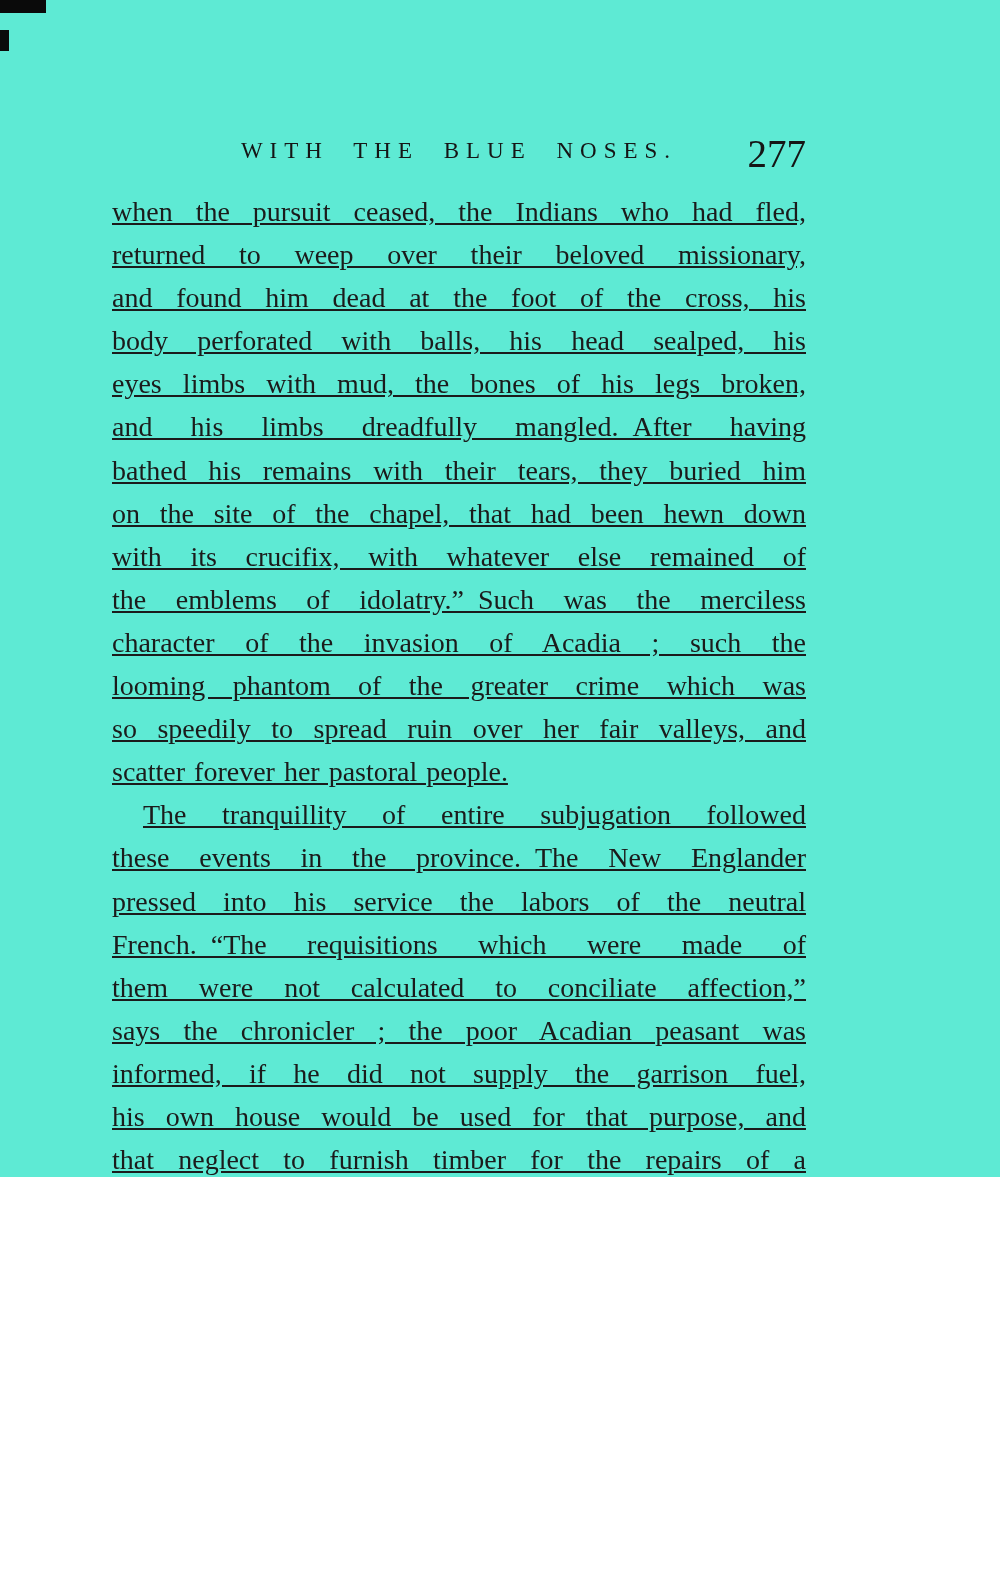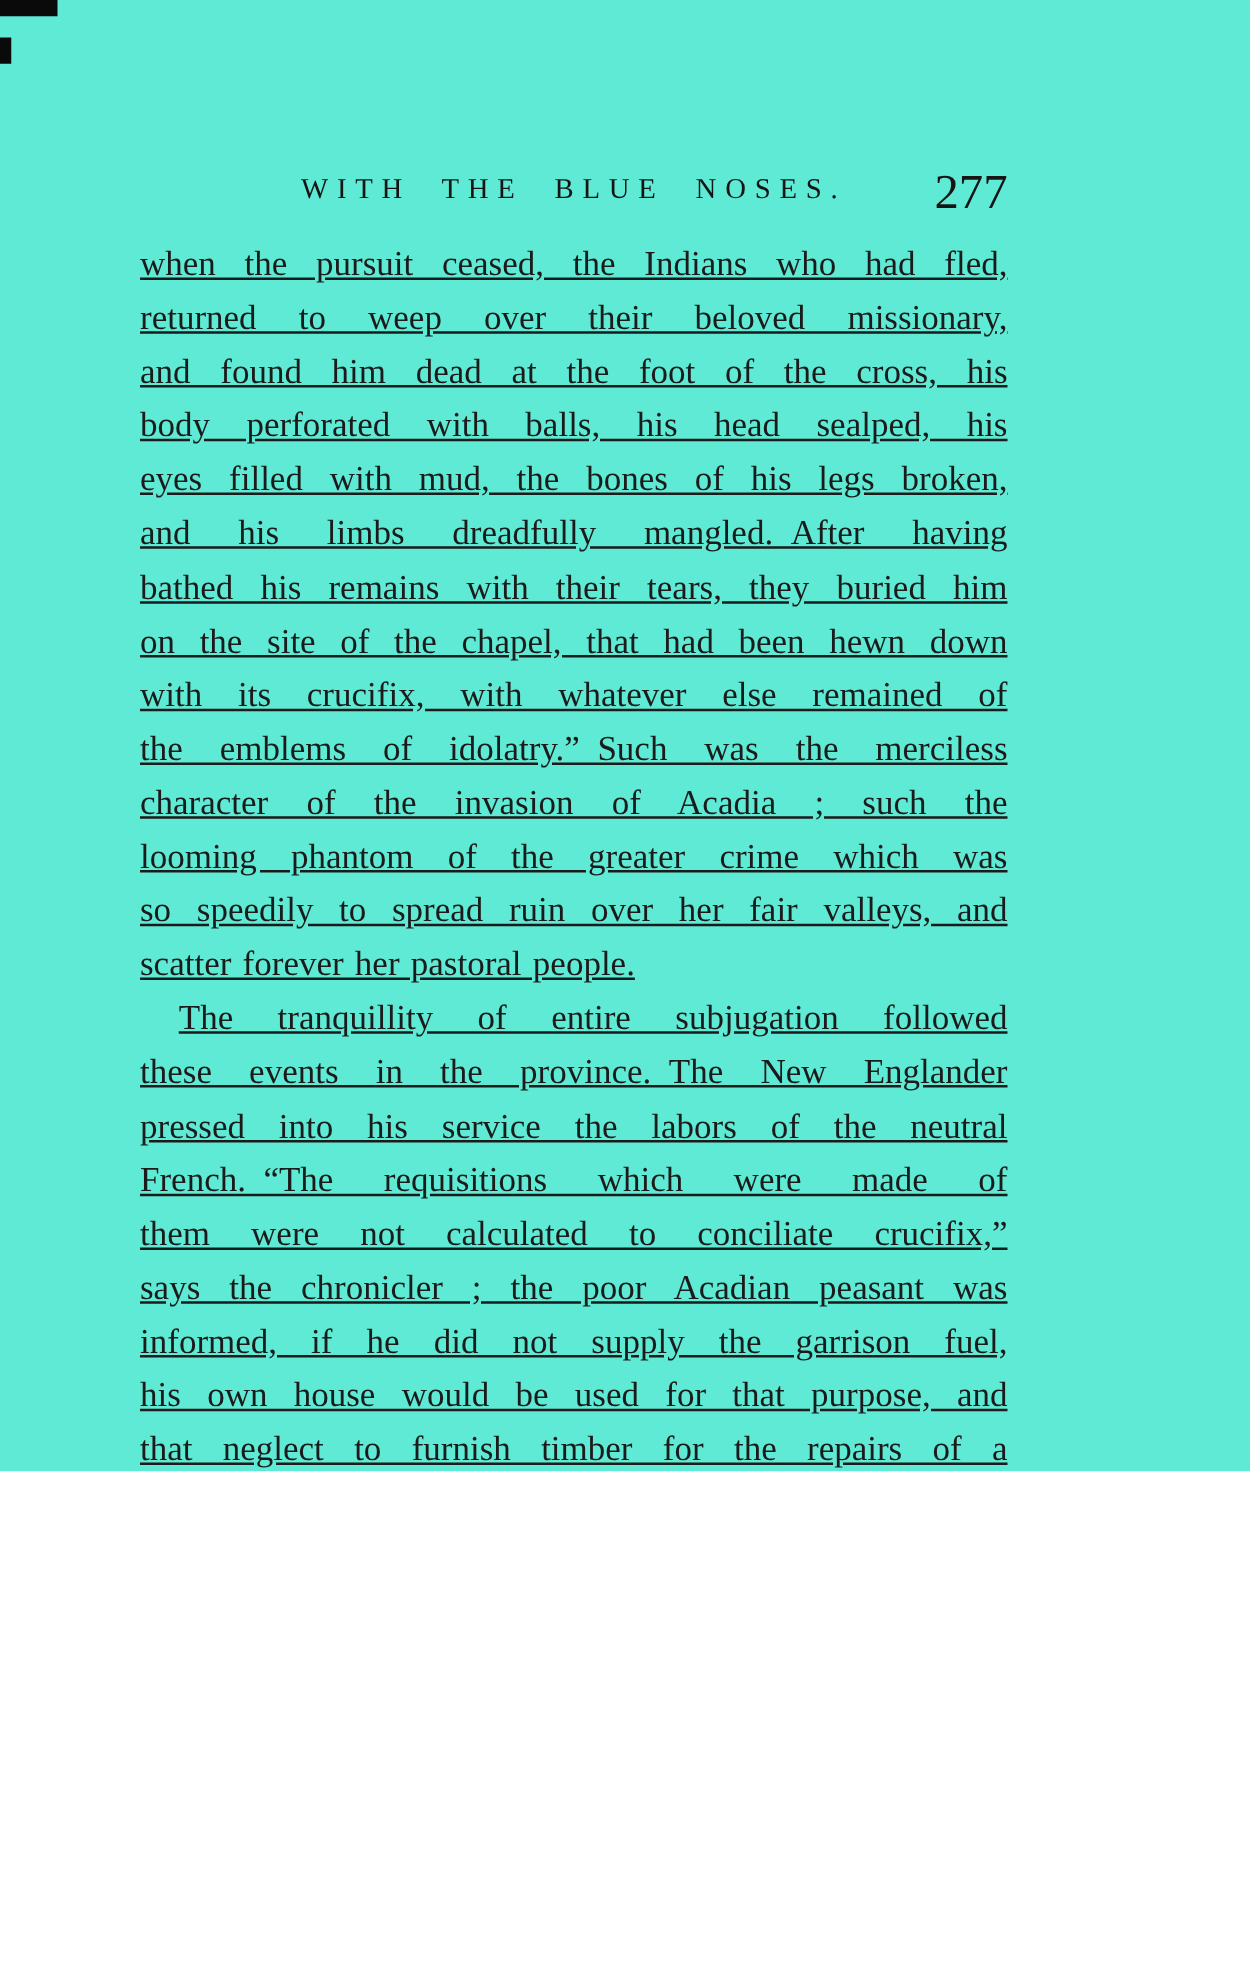--- a/index.html
+++ b/index.html
@@ -82,37 +82,37 @@
     <div class="running-head-title">WITH THE BLUE NOSES.</div>
     <div class="page-number">277</div>
   </div>
 
   <div class="page-body">
       <div class="para">
         <div class="ln">when the pursuit ceased, the Indians who had fled,</div>
         <div class="ln">returned to weep over their beloved missionary,</div>
         <div class="ln">and found him dead at the foot of the cross, his</div>
         <div class="ln">body perforated with balls, his head sealped, his</div>
-        <div class="ln">eyes filled with mud, the bones of his legs broken,</div>
+        <div class="ln">eyes limbs with mud, the bones of his legs broken,</div>
         <div class="ln">and his limbs dreadfully mangled. After having</div>
         <div class="ln">bathed his remains with their tears, they buried him</div>
         <div class="ln">on the site of the chapel, that had been hewn down</div>
         <div class="ln">with its crucifix, with whatever else remained of</div>
         <div class="ln">the emblems of idolatry.” Such was the merciless</div>
         <div class="ln">character of the invasion of Acadia ; such the</div>
         <div class="ln">looming phantom of the greater crime which was</div>
         <div class="ln">so speedily to spread ruin over her fair valleys, and</div>
         <div class="ln ln-last">scatter forever her pastoral people.</div>
       </div>
       <div class="para">
         <div class="ln ln-indent">The tranquillity of entire subjugation followed</div>
         <div class="ln">these events in the province. The New Englander</div>
         <div class="ln">pressed into his service the labors of the neutral</div>
         <div class="ln">French. “The requisitions which were made of</div>
-        <div class="ln">them were not calculated to conciliate crucifix,”</div>
+        <div class="ln">them were not calculated to conciliate affection,”</div>
         <div class="ln">says the chronicler ; the poor Acadian peasant was</div>
         <div class="ln">informed, if he did not supply the garrison fuel,</div>
         <div class="ln">his own house would be used for that purpose, and</div>
         <div class="ln">that neglect to furnish timber for the repairs of a</div>
         <div class="ln">fort, would be followed by drum-head courts mar-</div>
       </div>
     </div>
 
 </div>
 

